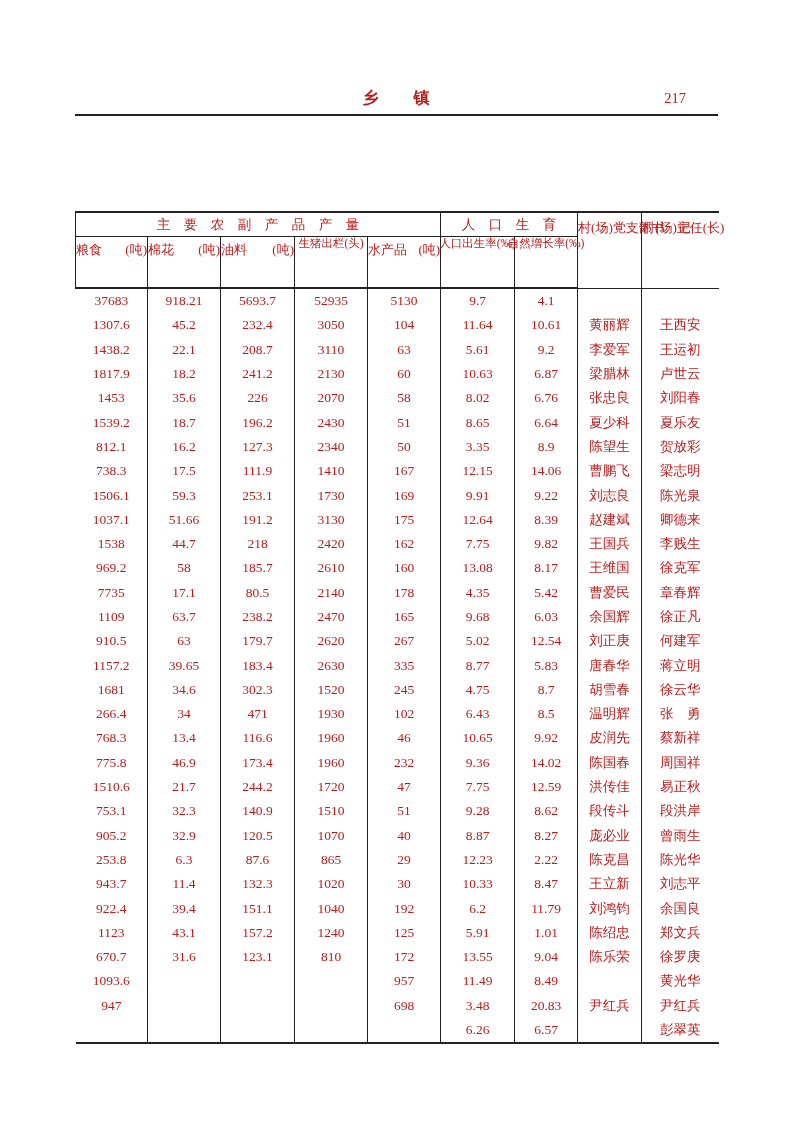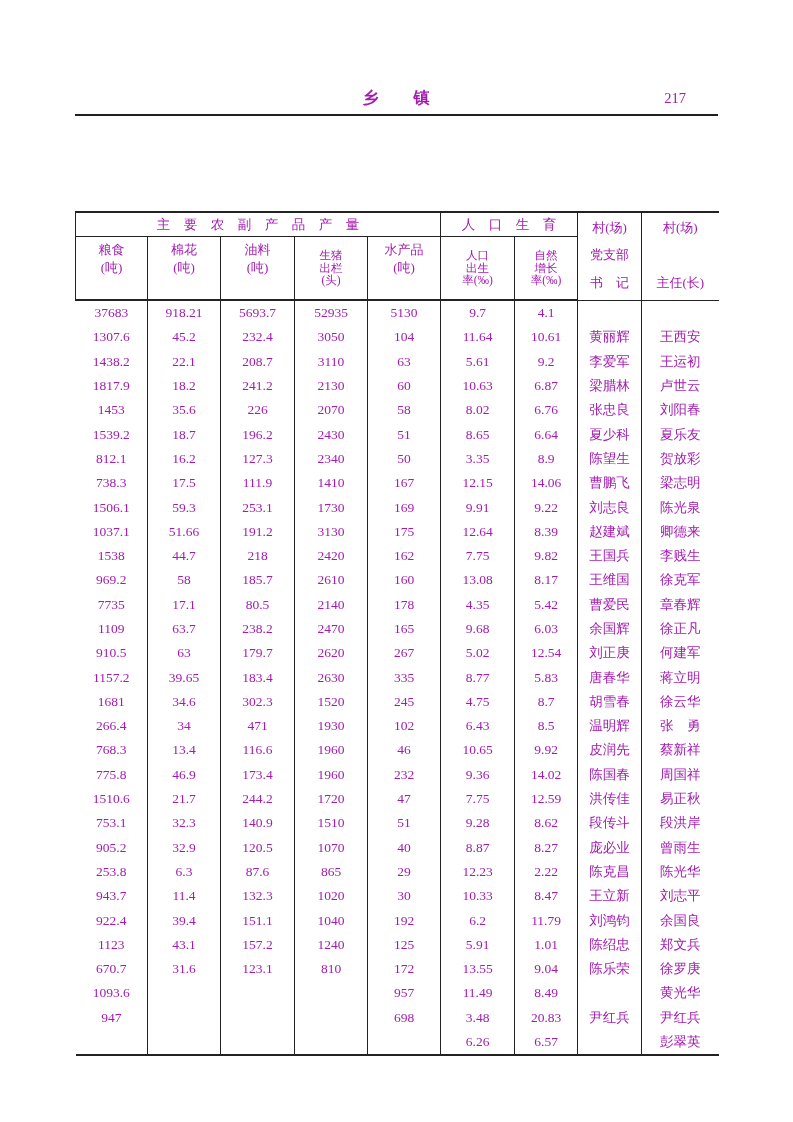--- a/index.html
+++ b/index.html
@@ -2,21 +2,21 @@
 <html><head>
 <meta charset="utf-8">
 <style>
   html, body { margin: 0; padding: 0; background: #ffffff; }
   .page {
     position: relative;
     width: 793px;
     height: 1122px;
     background: #ffffff;
     font-family: "Liberation Serif", "DejaVu Serif", serif;
-    color: #a21caf;
+    color: #b91c1c;
     margin: 0 auto;
     overflow: hidden;
   }
   
   .doc-header {
     position: absolute;
     left: 75px; top: 88px;
     width: 643px; height: 24px;
   }
   .doc-header-title {
@@ -65,21 +65,21 @@
     text-align: center;
     font-weight: normal;
     vertical-align: middle;
   }
   .stats th.last-col, .stats td:last-child { border-right: none; }
   thead th:first-child { border-left: 1px solid #222; }
   tr.group-row th { height: 23px; font-size: 13.5px; border-bottom: 1px solid #222; }
   .group-label { letter-spacing: 1em; margin-right: -1em; white-space: nowrap; }
   tr.sub-row th { height: 50px; border-bottom: 2px solid #222; }
   th.span-col { border-bottom: 2px solid #222; }
-  .hcell { display: flex; flex-direction: column; height: 100%; box-sizing: border-box; }
+  .hcell { display: flex; height: 100%; box-sizing: border-box; }
   .hcell .hl { white-space: pre; }
   th.spread .hcell { justify-content: space-between; padding: 4px 0 22px 0; font-size: 13px; }
   th.packed .hcell { justify-content: center; font-size: 11.5px; line-height: 12.5px; }
   th.span-col .hcell { justify-content: space-between; padding: 6px 0 8px 0; font-size: 13px; }
   .stats tbody td {
     height: 24.3px;
     font-size: 13.5px;
     white-space: pre;
     overflow: hidden;
   }

